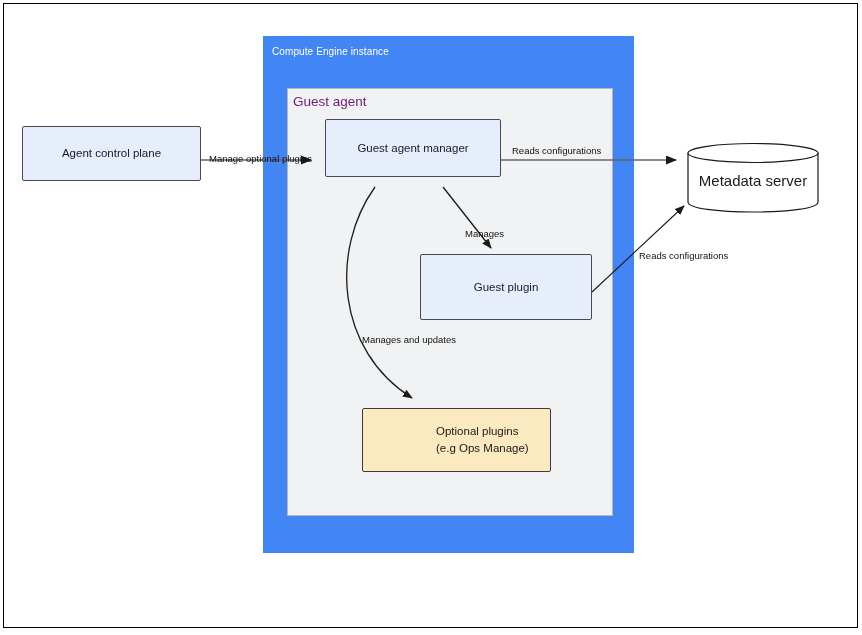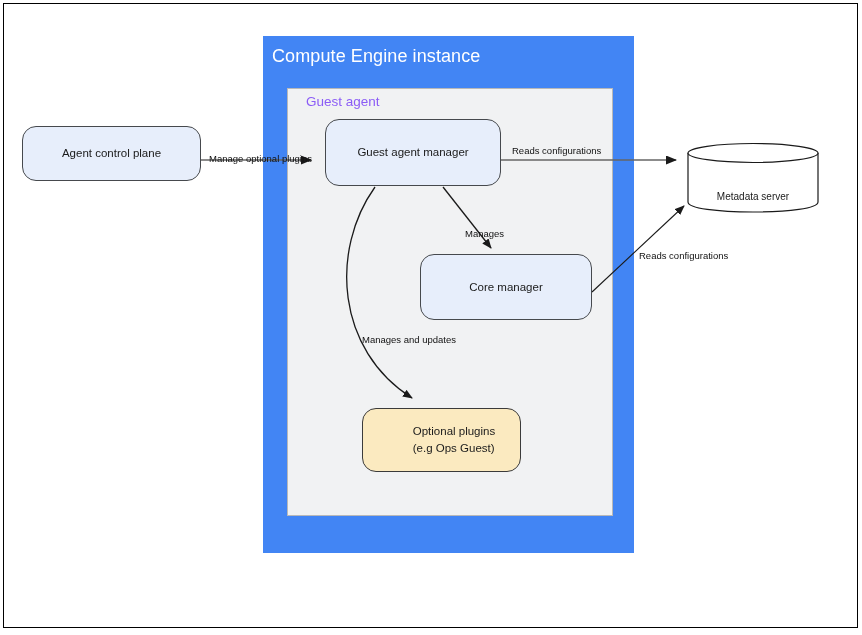--- a/index.html
+++ b/index.html
@@ -37,87 +37,87 @@
     top: 36px;
     width: 371px;
     height: 517px;
     background: #4285f4;
     box-sizing: border-box;
   }
   #vm-title {
     position: absolute;
     left: 272px;
     top: 46px;
-    font-size: 18px;
+    font-size: 10px;
     color: #ffffff;
     letter-spacing: 0.1px;
     white-space: nowrap;
   }
   
   #guest-panel {
     position: absolute;
     left: 287px;
     top: 88px;
     width: 326px;
     height: 428px;
     background: #f1f2f3;
     border: 1px solid #b8b8b8;
     box-sizing: border-box;
   }
   #guest-title {
     position: absolute;
-    left: 306px;
+    left: 293px;
     top: 94px;
     font-size: 13.5px;
-    color: #8b5cf6;
+    color: #701a75;
     white-space: nowrap;
   }
   
   .node {
     position: absolute;
     box-sizing: border-box;
     border: 1.3px solid #46494d;
-    border-radius: 14px;
+    border-radius: 2px;
     display: flex;
     align-items: center;
     justify-content: center;
     text-align: center;
     font-size: 11.5px;
     color: #1a1a1a;
     line-height: 1.45;
   }
   .node.blue  { background: #e7eefb; }
   .node.amber { background: #fbeac0; border-color: #3b3b3b; }
 
   #node-acp  { left: 22px;  top: 126px; width: 179px; height: 55px; }
-  #node-gam  { left: 325px; top: 119px; width: 176px; height: 67px; }
+  #node-gam  { left: 325px; top: 119px; width: 176px; height: 58px; }
   #node-core { left: 420px; top: 254px; width: 172px; height: 66px; }
-  #node-opt  { left: 362px; top: 408px; width: 159px; height: 64px;
-               justify-content: center; text-align: left; }
+  #node-opt  { left: 362px; top: 408px; width: 189px; height: 64px;
+               justify-content: flex-start; text-align: left; padding-left: 48px; }
   #node-opt .nlabel { padding-left: 25px; }
 
   
   #node-meta {
     position: absolute;
     left: 687px;
     top: 142px;
     width: 132px;
     height: 71px;
   }
   #node-meta svg { display: block; }
   #node-meta .cyl-label {
     position: absolute;
     left: 0;
-    top: 16px;
+    top: 0;
     width: 132px;
     height: 71px;
     display: flex;
     align-items: center;
     justify-content: center;
-    font-size: 10px;
+    font-size: 15px;
     color: #1a1a1a;
     padding-top: 6px;
     box-sizing: border-box;
   }
   
   #edges {
     position: absolute;
     left: 0;
     top: 0;
     width: 862px;
@@ -188,27 +188,27 @@
 
   <div class="node blue" id="node-acp">
     <span class="nlabel">Agent control plane</span>
   </div>
 
   <div class="node blue" id="node-gam">
     <span class="nlabel">Guest agent manager</span>
   </div>
 
   <div class="node blue" id="node-core">
-    <span class="nlabel">Core manager</span>
+    <span class="nlabel">Guest plugin</span>
   </div>
 
   <div class="node amber" id="node-opt">
     <span class="nlabel">
       <span>Optional plugins</span><br>
-      <span>(e.g  Ops Guest)</span>
+      <span>(e.g  Ops Manage)</span>
     </span>
   </div>
 
   <div id="node-meta">
     <svg width="132" height="71" viewBox="0 0 132 71" xmlns="http://www.w3.org/2000/svg">
       <path d="M1,11 L1,60 C1,66.5 30.5,70 66,70 C101.5,70 131,66.5 131,60 L131,11" fill="#ffffff" stroke="#1a1a1a" stroke-width="1.2"></path>
       <ellipse cx="66" cy="11" rx="65" ry="9.5" fill="#ffffff" stroke="#1a1a1a" stroke-width="1.2"></ellipse>
     </svg>
     <div class="cyl-label">Metadata server</div>
   </div>

